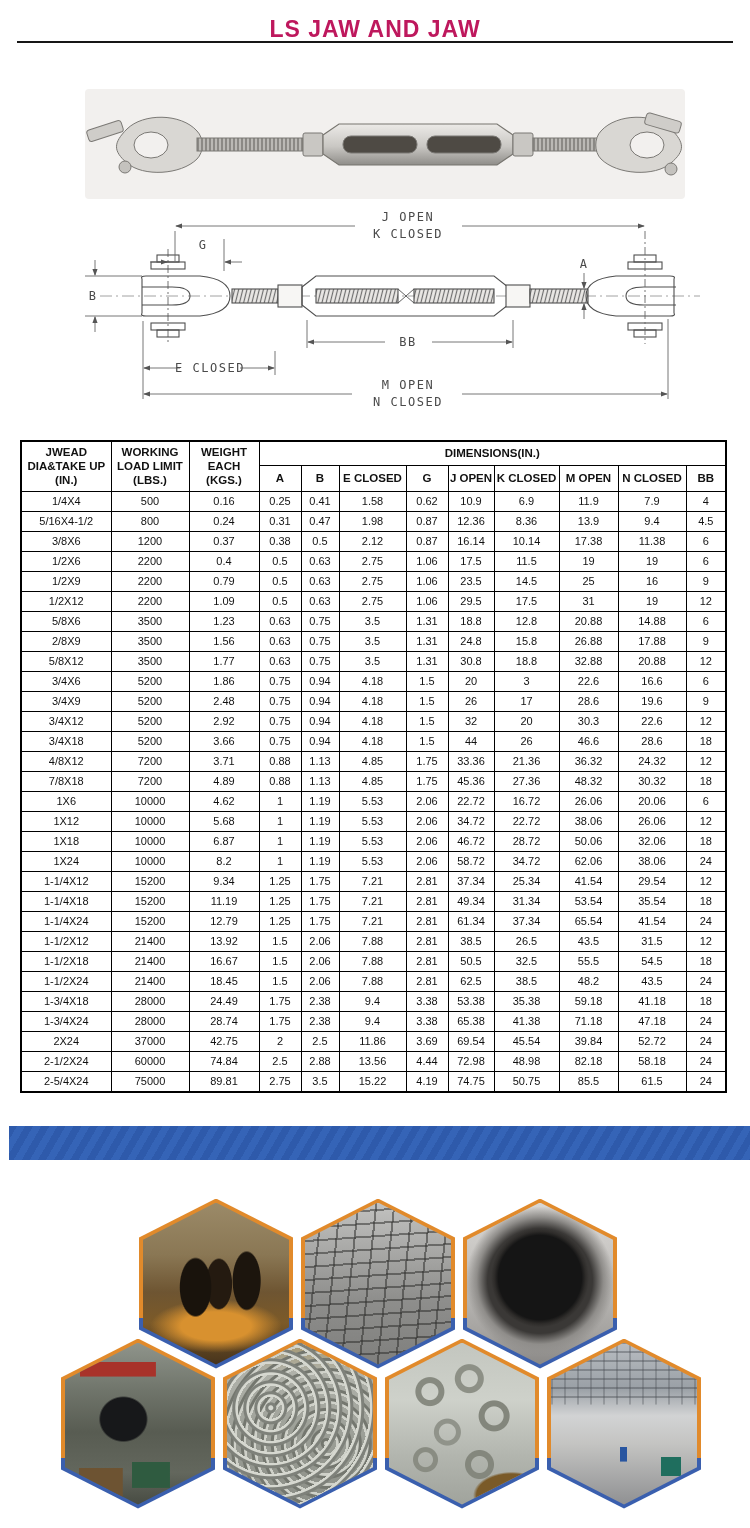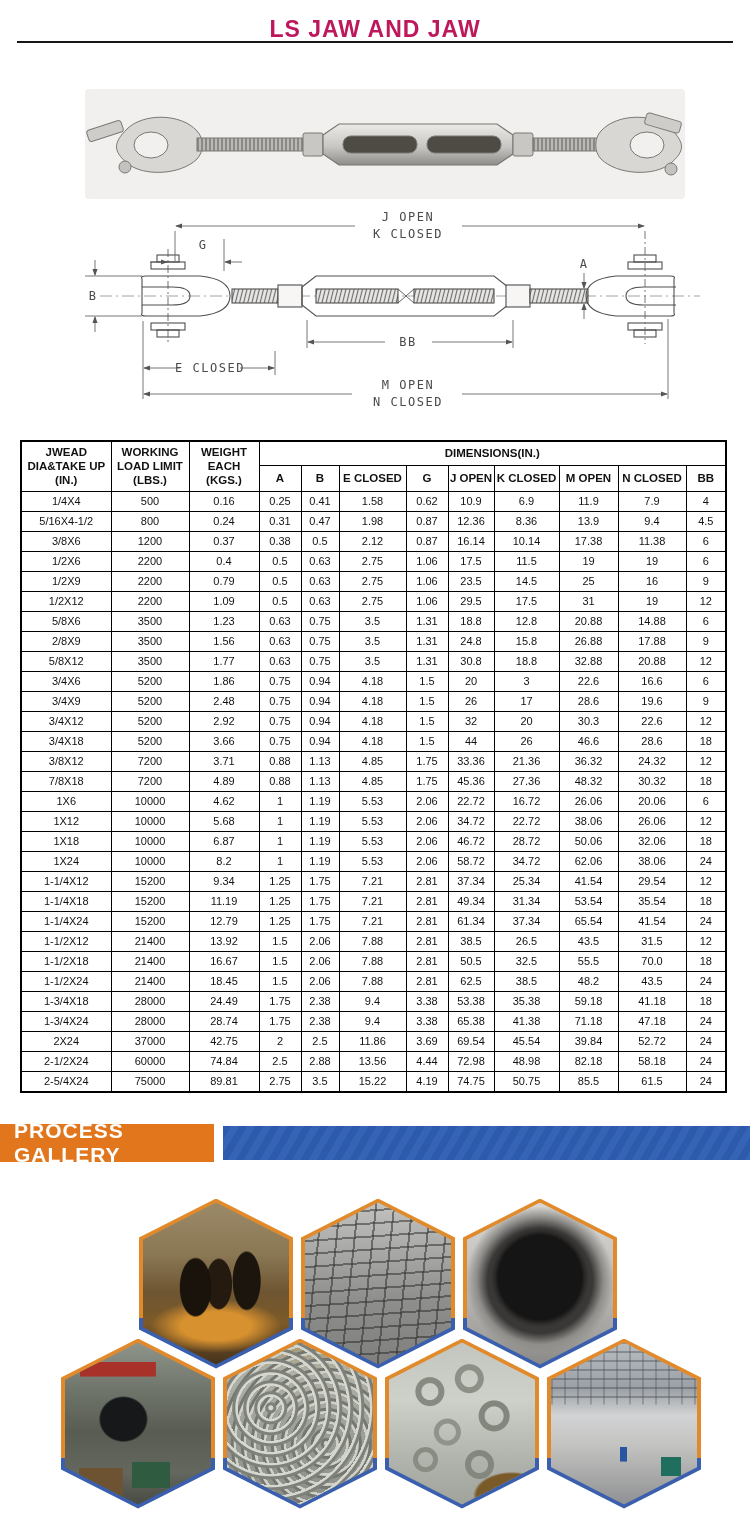--- a/index.html
+++ b/index.html
@@ -426,21 +426,21 @@
         <td>0.94</td>
         <td>4.18</td>
         <td>1.5</td>
         <td>44</td>
         <td>26</td>
         <td>46.6</td>
         <td>28.6</td>
         <td>18</td>
       </tr>
       <tr>
-        <td>3/8X12</td>
+        <td>4/8X12</td>
         <td>7200</td>
         <td>3.71</td>
         <td>0.88</td>
         <td>1.13</td>
         <td>4.85</td>
         <td>1.75</td>
         <td>33.36</td>
         <td>21.36</td>
         <td>36.32</td>
         <td>24.32</td>
@@ -576,21 +576,21 @@
         <td>1-1/2X18</td>
         <td>21400</td>
         <td>16.67</td>
         <td>1.5</td>
         <td>2.06</td>
         <td>7.88</td>
         <td>2.81</td>
         <td>50.5</td>
         <td>32.5</td>
         <td>55.5</td>
-        <td>70.0</td>
+        <td>54.5</td>
         <td>18</td>
       </tr>
       <tr>
         <td>1-1/2X24</td>
         <td>21400</td>
         <td>18.45</td>
         <td>1.5</td>
         <td>2.06</td>
         <td>7.88</td>
         <td>2.81</td>
@@ -667,21 +667,20 @@
         <td>74.75</td>
         <td>50.75</td>
         <td>85.5</td>
         <td>61.5</td>
         <td>24</td>
       </tr>
     </tbody>
 </table>
 
 <div class="banner">
-  <div class="banner-label">PROCESS GALLERY</div>
   <div class="banner-stripe"></div>
 </div>
 
 <div class="gallery">
     <div class="hexwrap" style="left: 139px; top: 0px;">
       <div class="hexb"></div>
       <div class="hexi k-foundry"></div>
     </div>
     <div class="hexwrap" style="left: 301px; top: 0px;">
       <div class="hexb"></div>

